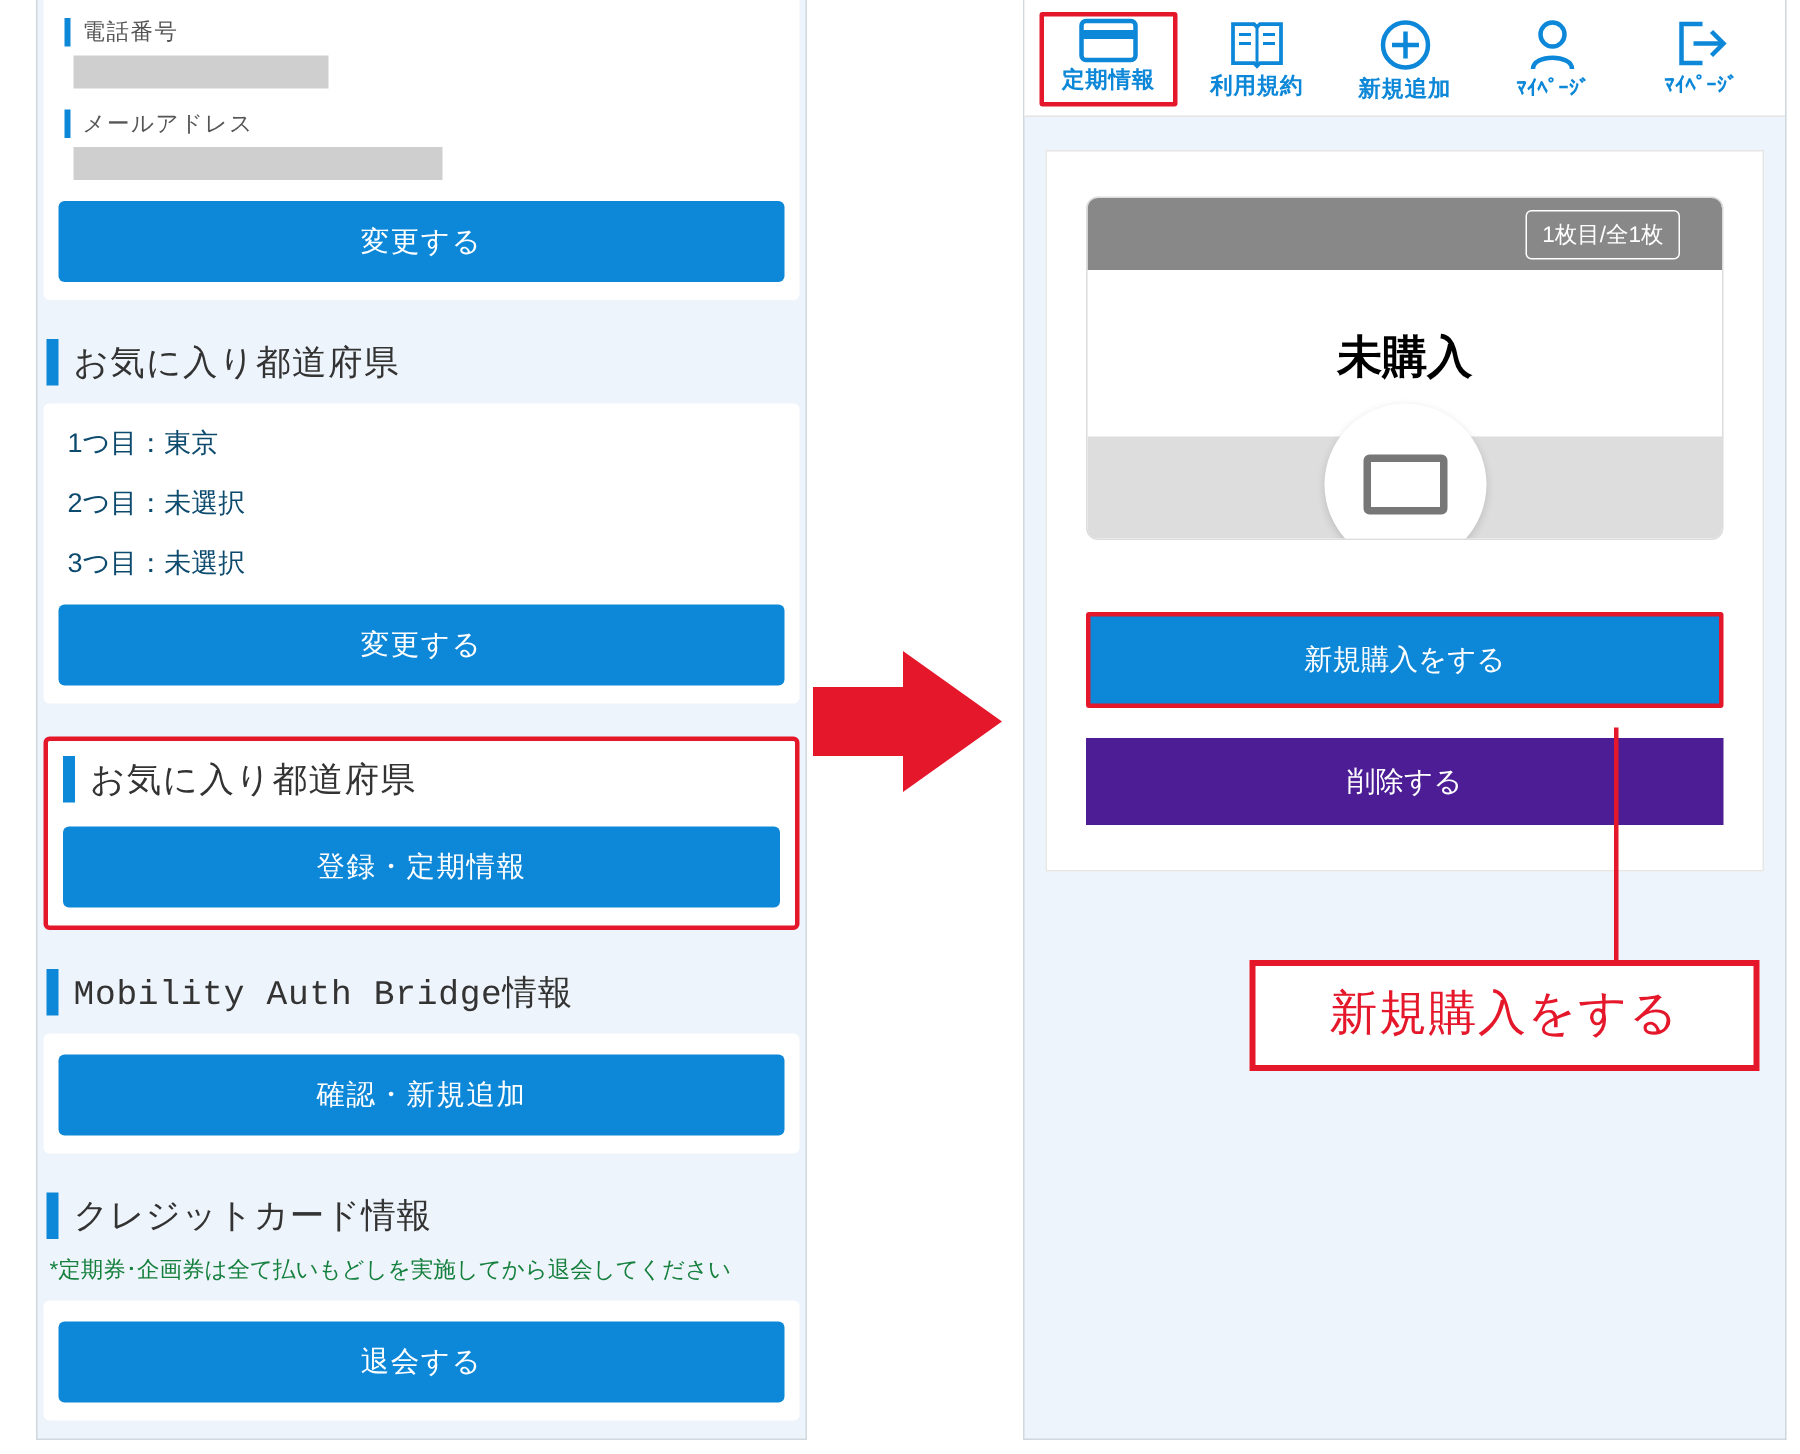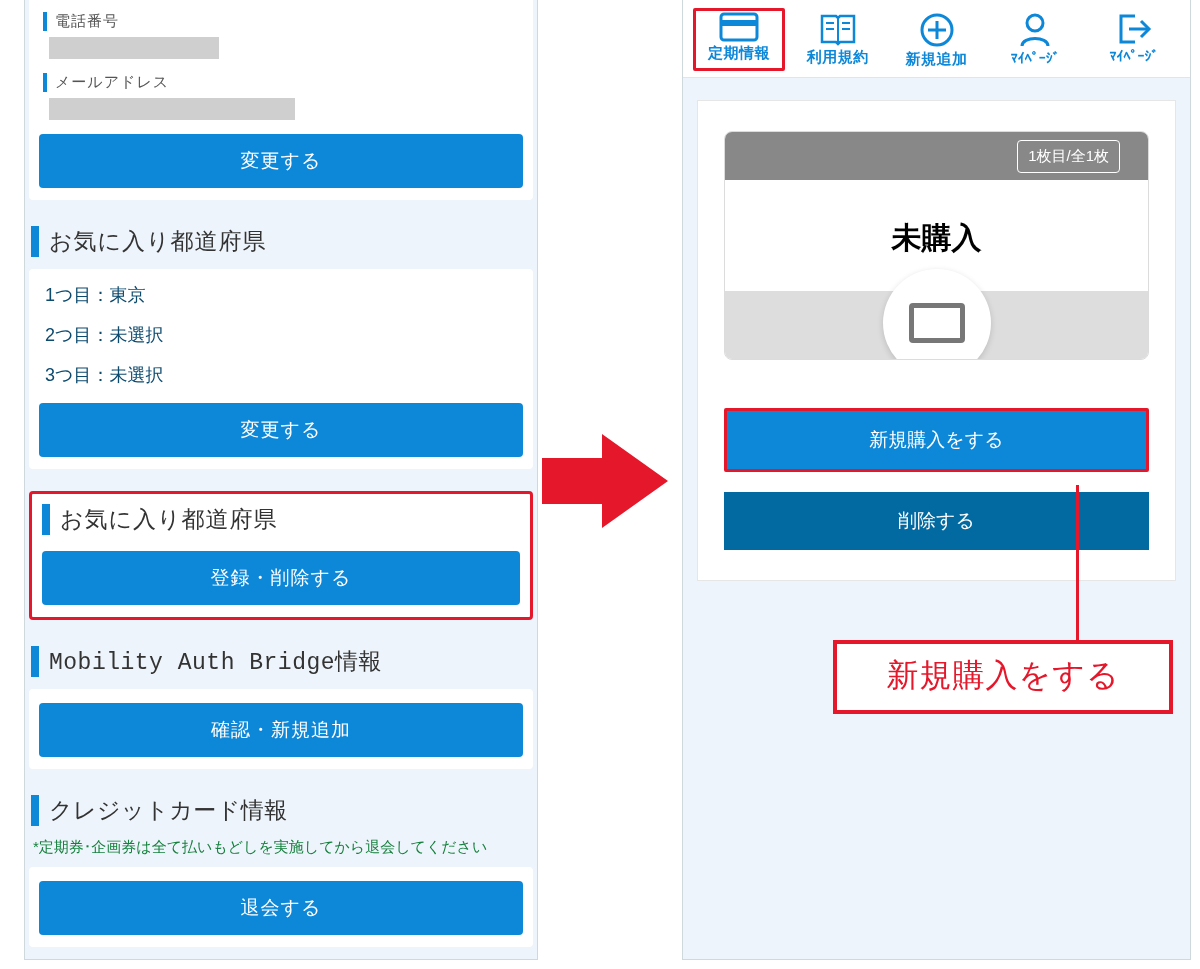--- a/index.html
+++ b/index.html
@@ -151,21 +151,21 @@
   }
   .buy-btn {
     margin: 48px 26px 0 26px;
     background:#0d87d8; color:#fff; font-size:19px;
     text-align:center; padding:16px 0;
     position:relative;
   }
   .buy-btn.redbox { }
   .del-btn {
     margin: 20px 26px 0 26px;
-    background:#0369a1; color:#fff; font-size:19px;
+    background:#4c1d95; color:#fff; font-size:19px;
     text-align:center; padding:16px 12px;
   }
 
   
   .callout-box {
     position:absolute;
     left: 833px; top: 640px;
     width: 340px;
     background:#fff;
     border:4px solid #e5172b;
@@ -200,21 +200,21 @@
   <div class="card">
     <div class="pref-line">1つ目：東京</div>
     <div class="pref-line">2つ目：未選択</div>
     <div class="pref-line">3つ目：未選択</div>
     <div class="btn">変更する</div>
   </div>
 
   <div class="cc-box redbox">
     <div class="cc-inner">
       <div class="section-title" style="margin-left:0;">お気に入り都道府県</div>
-      <div class="btn" style="margin-top:16px;">登録・削除する</div>
+      <div class="btn" style="margin-top:16px;">登録・定期情報</div>
     </div>
   </div>
 
   <div class="section-title-box">
     <div class="section-title mab-title">Mobility Auth Bridge情報</div>
   </div>
   <div class="card">
     <div class="btn">確認・新規追加</div>
   </div>
 

